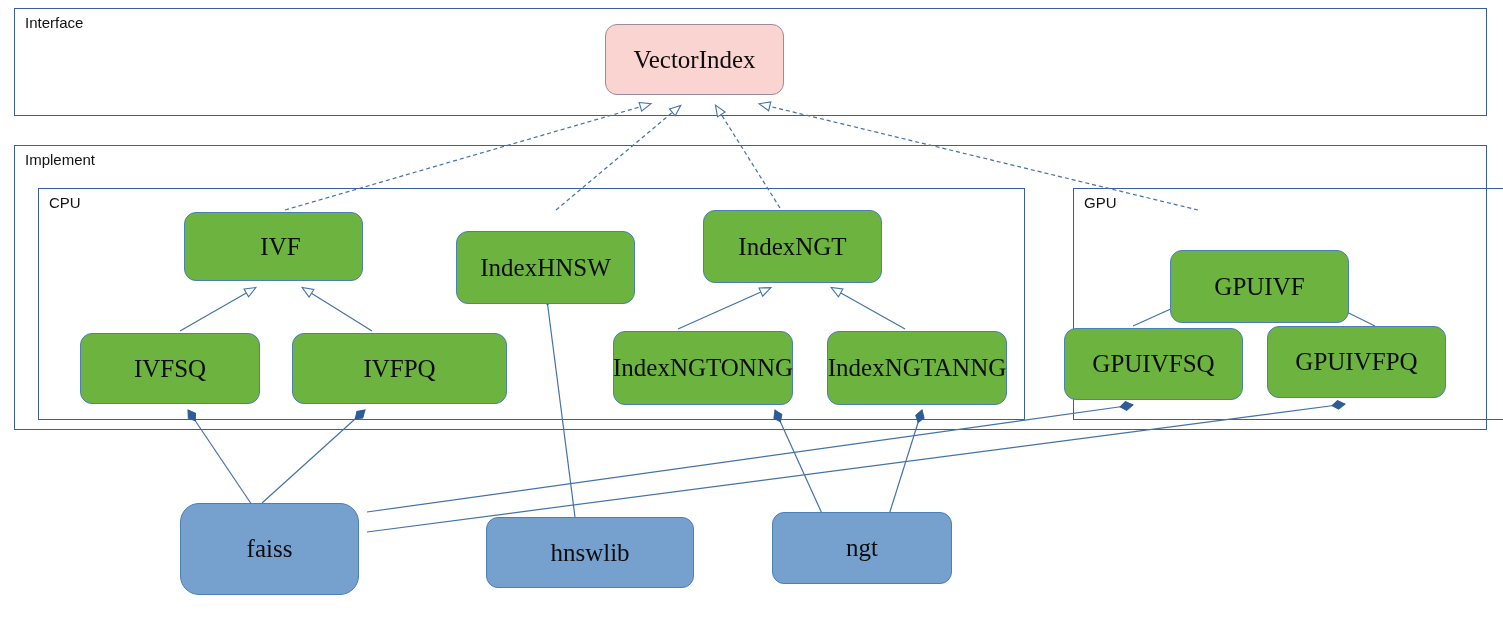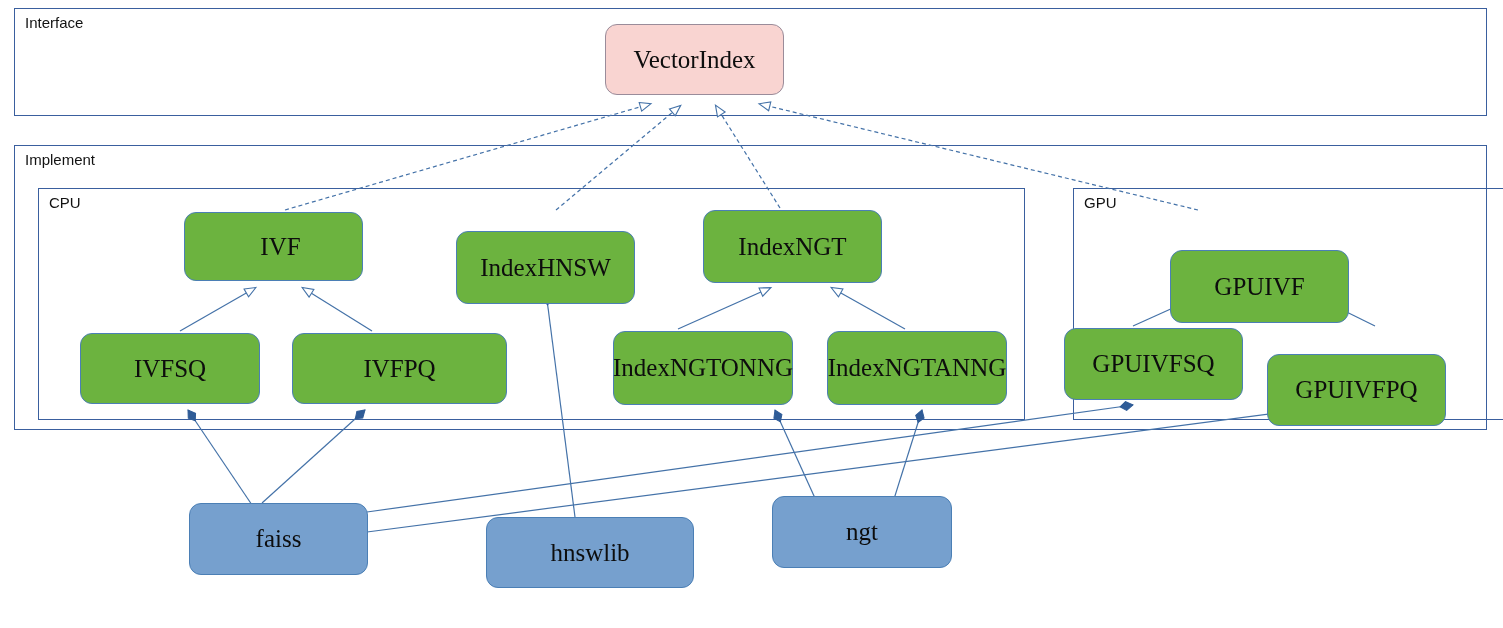--- a/index.html
+++ b/index.html
@@ -168,29 +168,29 @@
   </div>
 
   <div class="node impl" style="left:1170px; top:213px; width:179px; height:73px;margin-top:37px;">
     <span>GPUIVF</span>
   </div>
 
   <div class="node impl" style="left:1064px; top:328px; width:179px; height:72px;">
     <span>GPUIVFSQ</span>
   </div>
 
-  <div class="node impl" style="left:1267px; top:326px; width:179px; height:72px;margin-top:28px;">
+  <div class="node impl" style="left:1267px; top:326px; width:179px; height:72px;">
     <span>GPUIVFPQ</span>
   </div>
 
-  <div class="node third" style="left:189px; top:503px; width:179px; height:72px;">
+  <div class="node third" style="left:180px; top:503px; width:179px; height:92px;border-radius:19px;">
     <span>faiss</span>
   </div>
 
   <div class="node third" style="left:486px; top:517px; width:208px; height:71px;">
     <span>hnswlib</span>
   </div>
 
-  <div class="node third" style="left:772px; top:496px; width:180px; height:72px;">
+  <div class="node third" style="left:772px; top:512px; width:180px; height:72px;">
     <span>ngt</span>
   </div>
 
 </div>
 
 </body></html>

